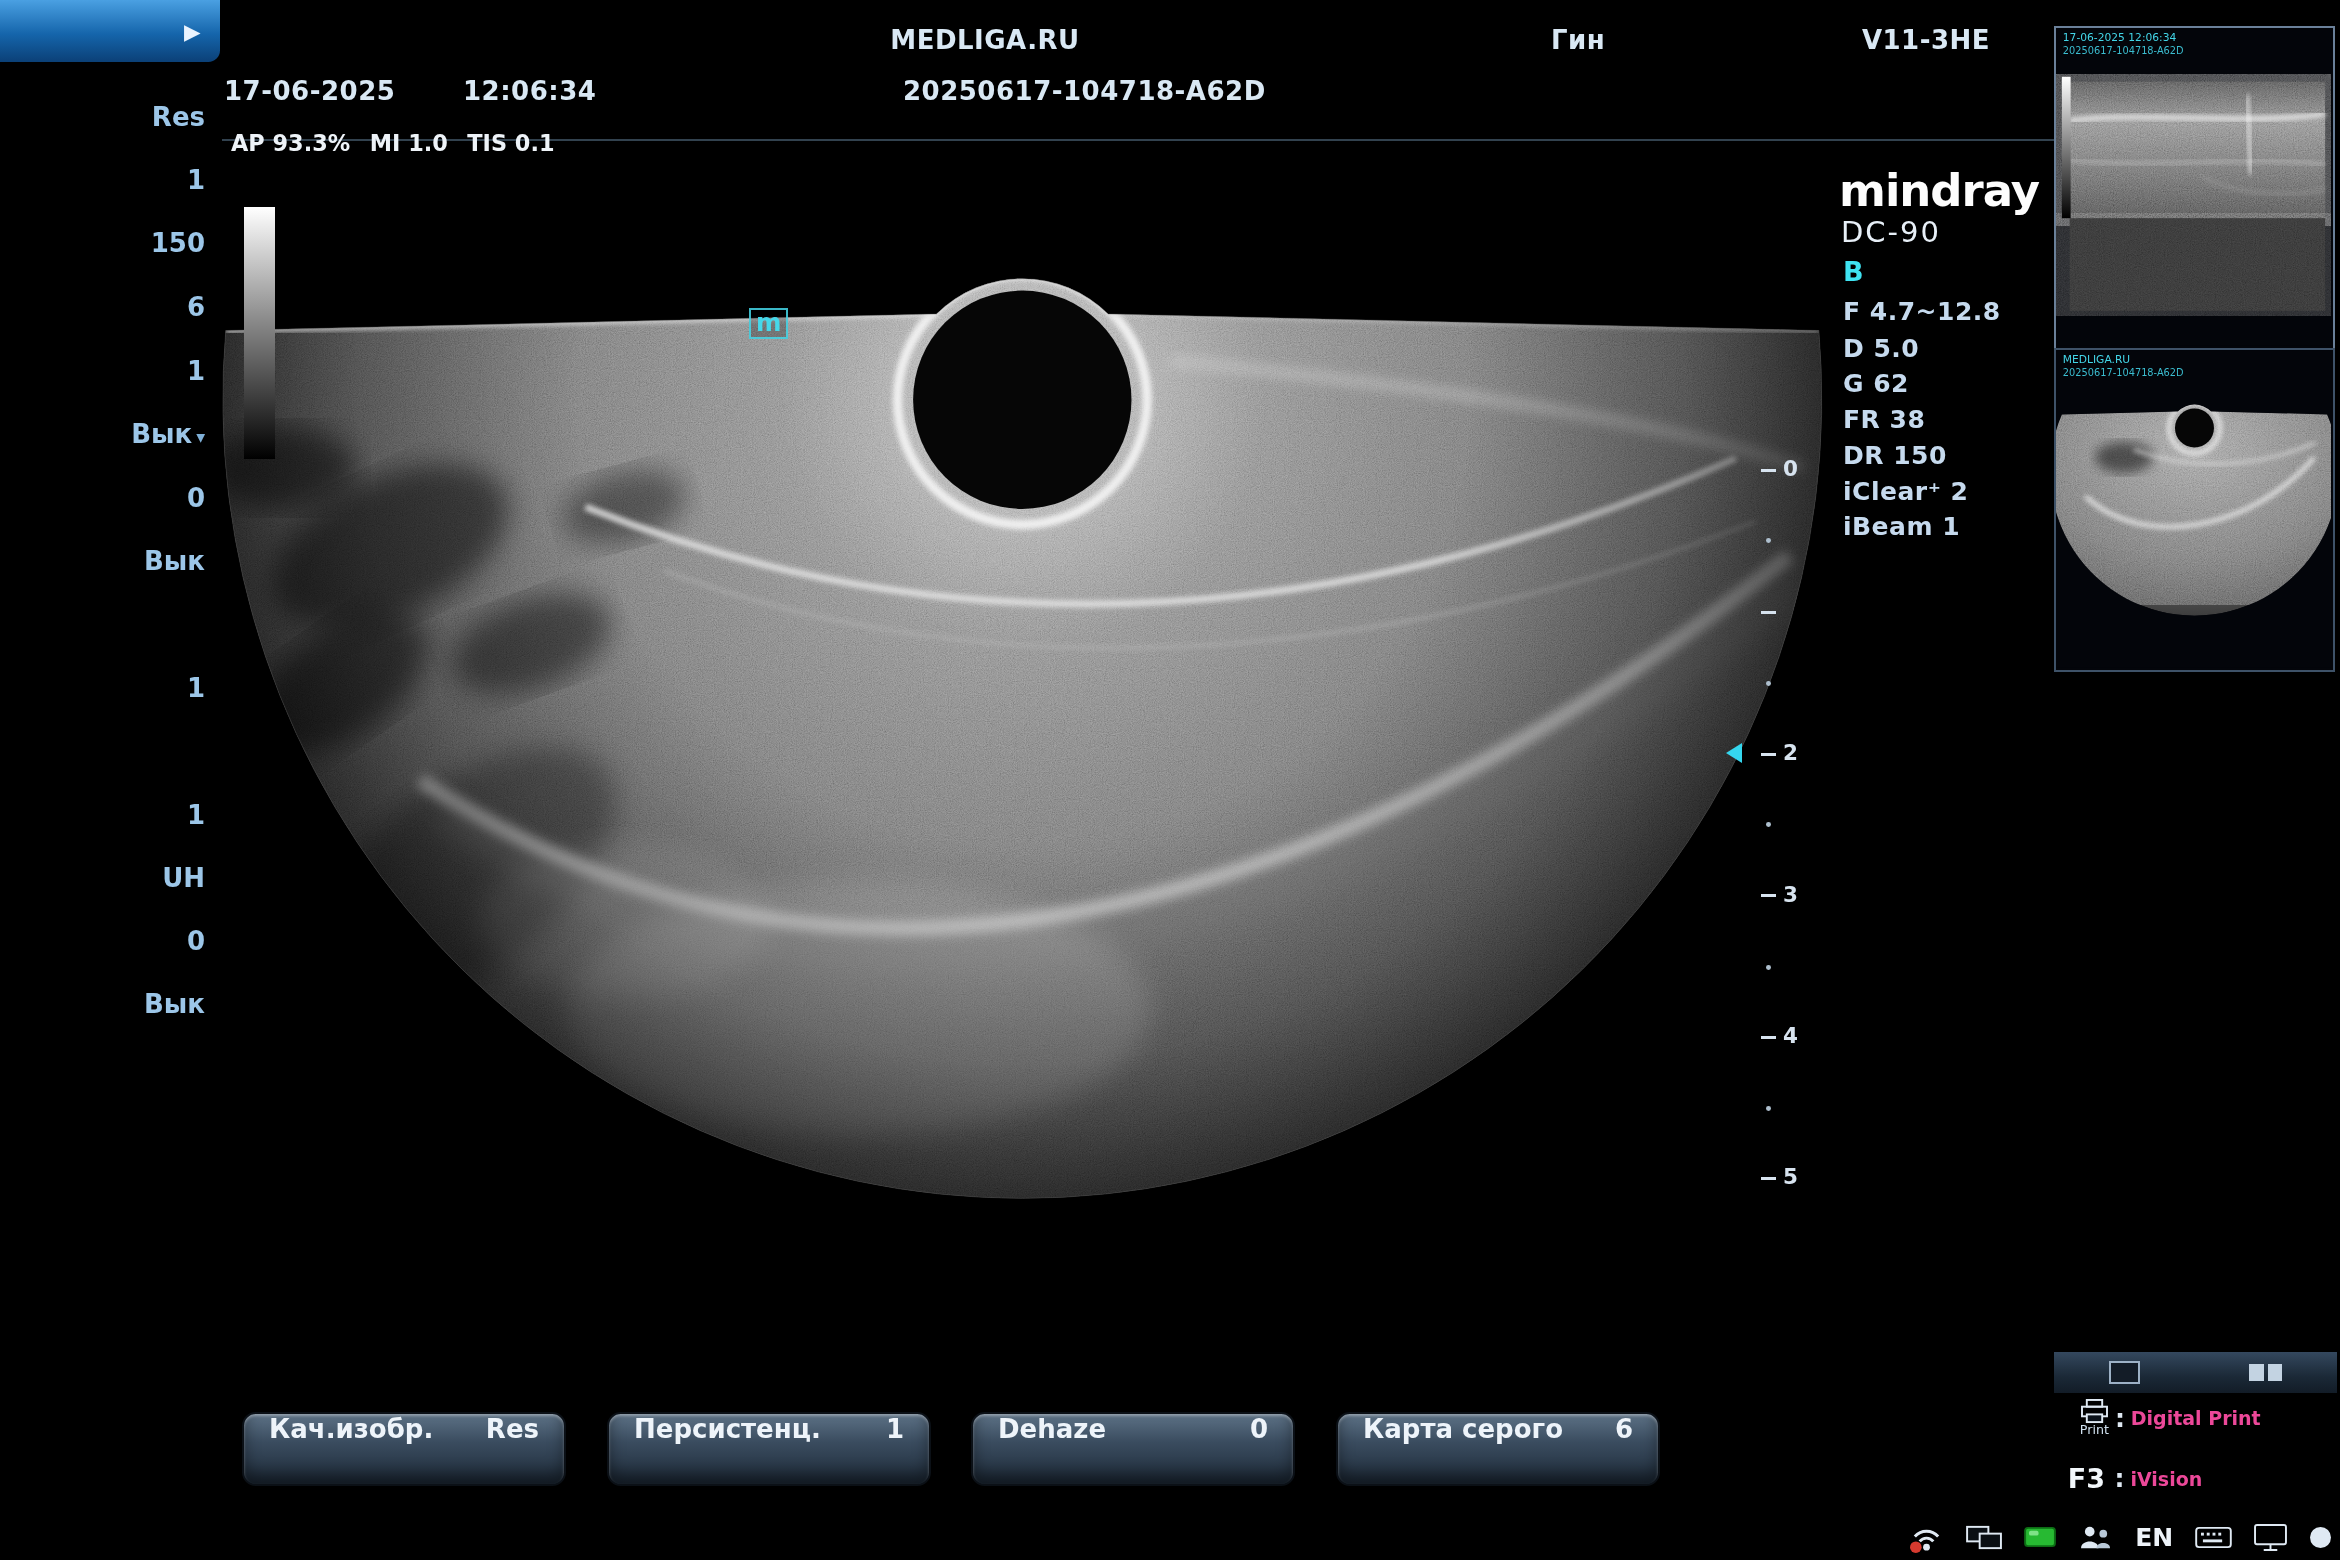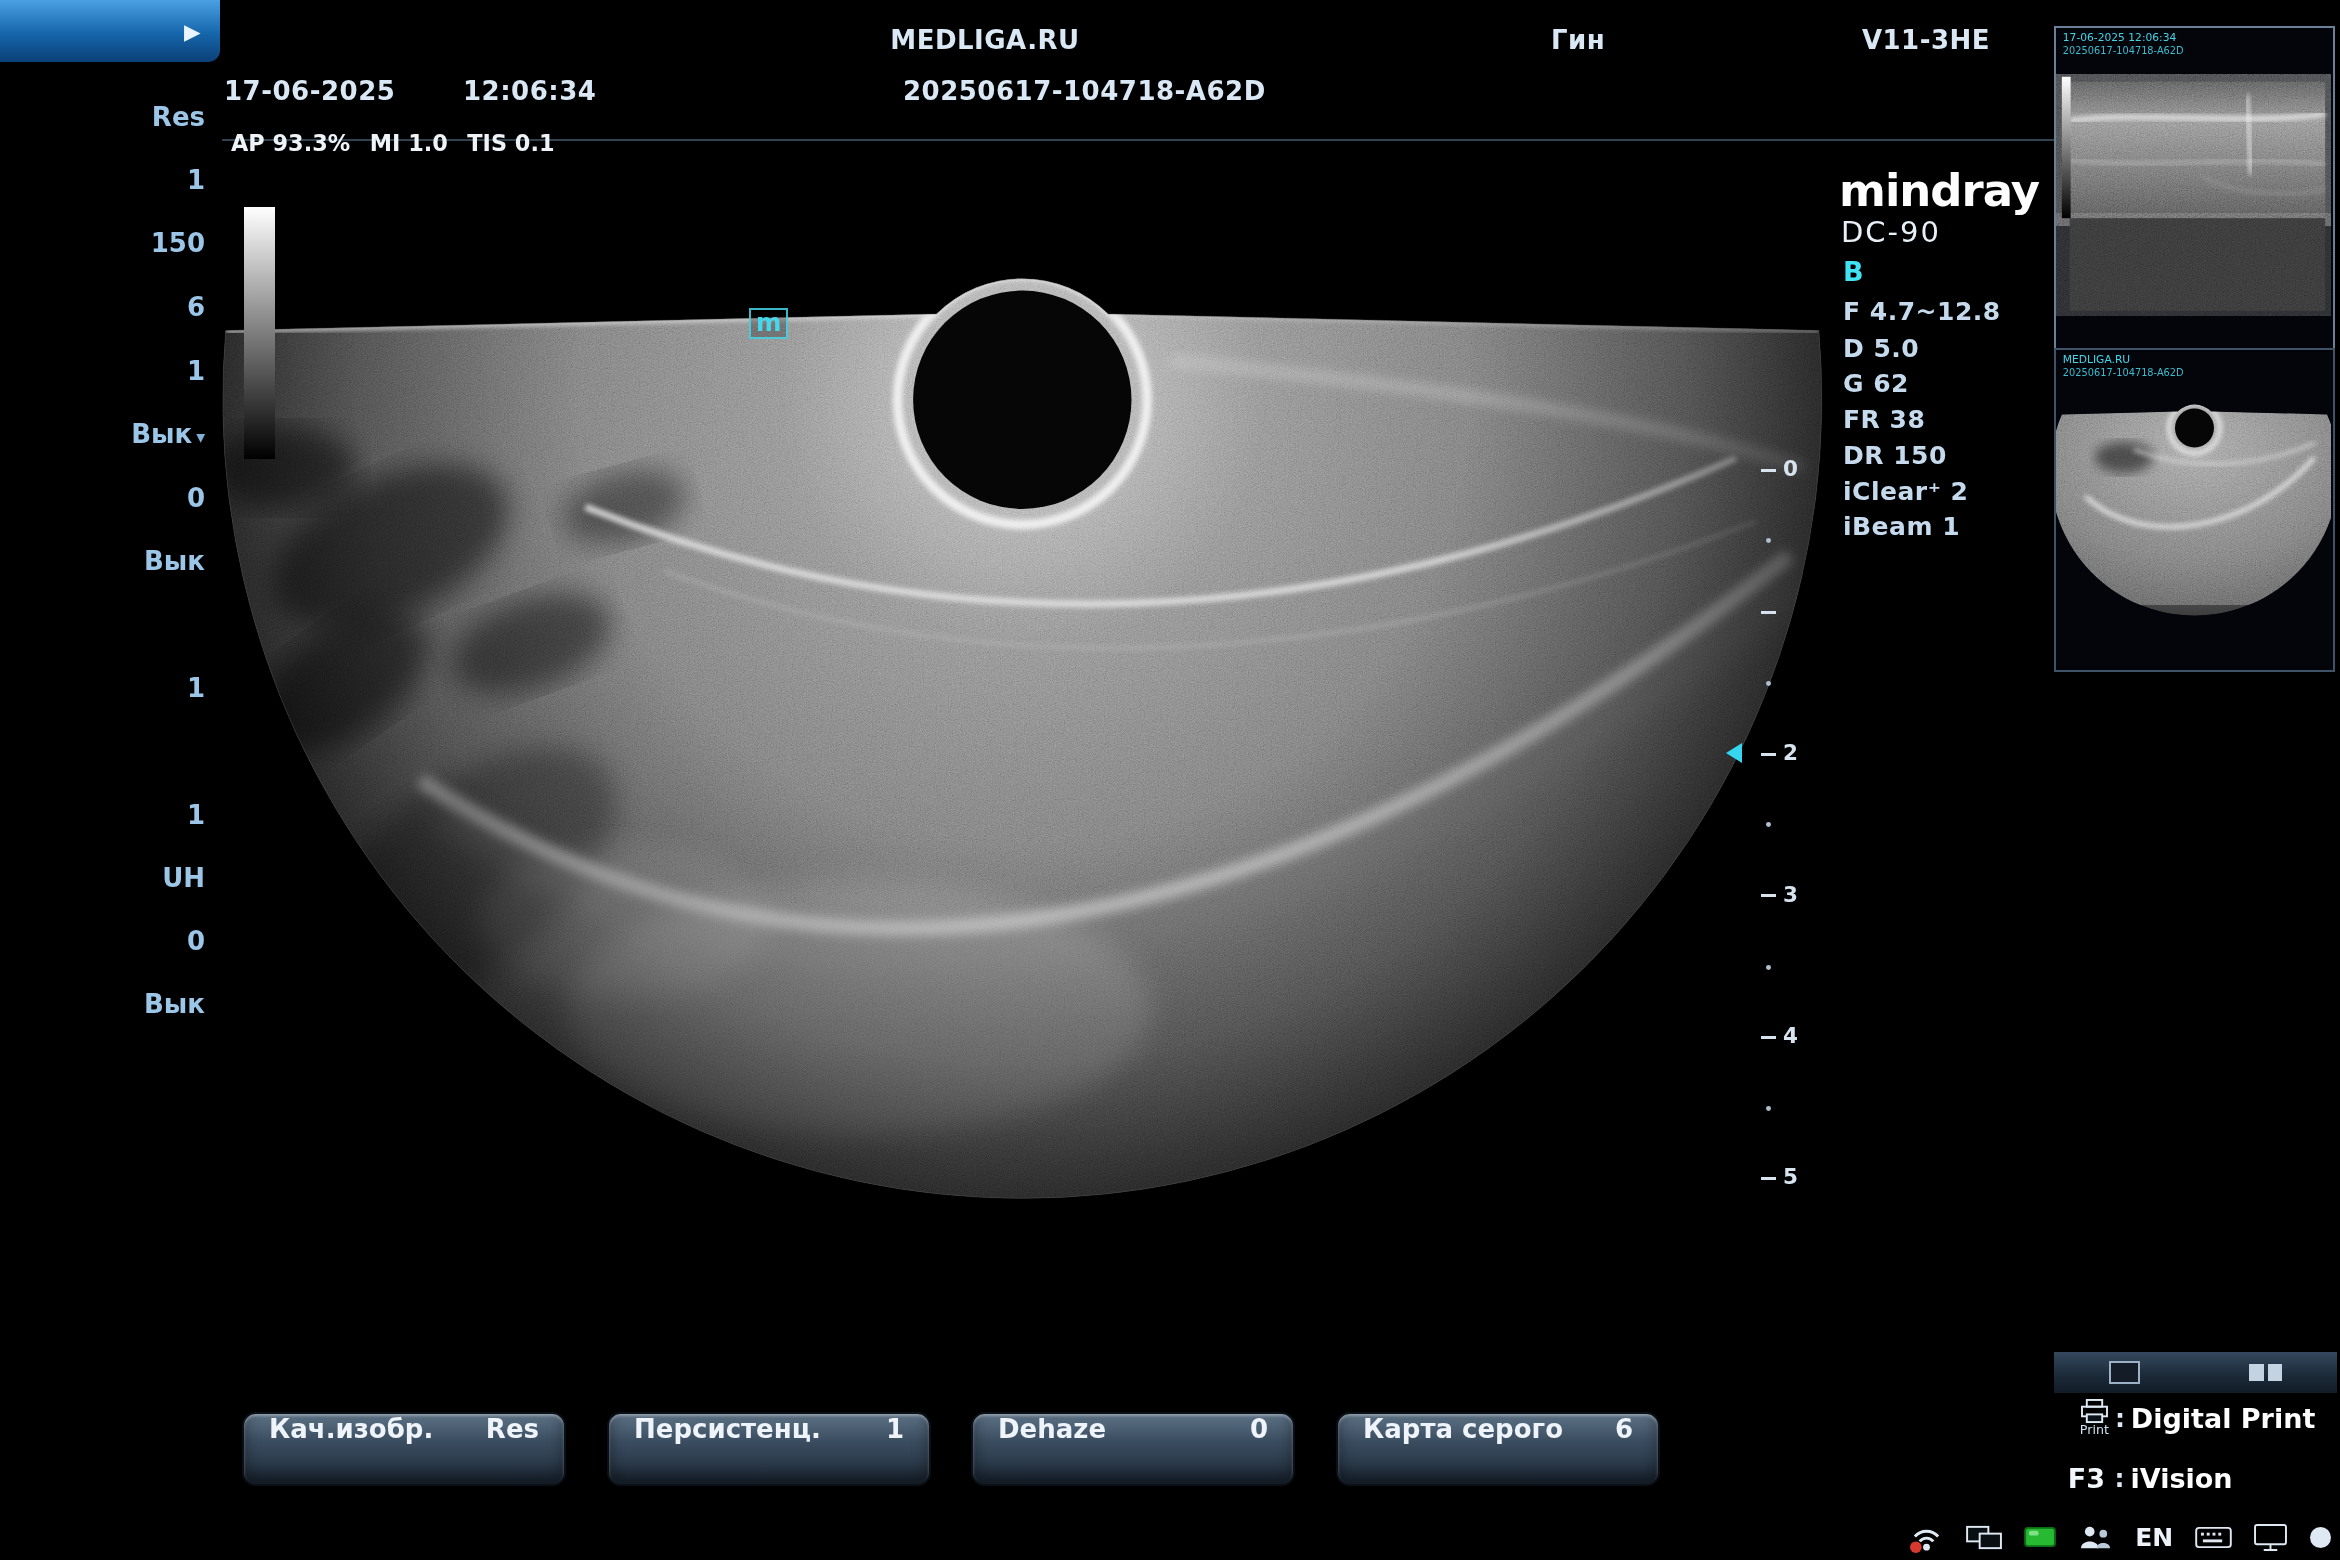--- a/index.html
+++ b/index.html
@@ -69,21 +69,21 @@
   .br-iconbar{position:absolute;left:2054px;top:1352px;width:283px;height:41px;
               background:linear-gradient(180deg,#34485e 0%,#1b2937 60%,#121c27 100%);
               display:flex;align-items:center;justify-content:space-around;}
   .ico-pane{width:27px;height:18.5px;border:2px solid #9db1c6;background:#131c27;}
   .ico-panes{display:flex;gap:3.9px;}
   .ico-panes i{display:block;width:14.6px;height:17.6px;background:#c3d3e2;}
   .print-row{position:absolute;left:2054px;top:1399px;width:283px;display:flex;align-items:center;}
   .print-block{display:flex;flex-direction:column;align-items:flex-end;width:55px;}
   .print-caption{font-size:12.7px;color:#cfe0ee;margin-top:-2px;}
   .br-sep{font-size:25px;font-weight:bold;color:#dfe9f3;margin:0 5.9px;}
-  .br-label{font-size:27px;font-weight:bold;color:#ffffff;white-space:nowrap;}
+  .br-label{font-size:19px;font-weight:bold;color:#ec4899;white-space:nowrap;}
   .f3-row{position:absolute;left:2054px;top:1463px;width:283px;display:flex;align-items:center;}
   .fkey{font-size:27px;font-weight:bold;color:#f2f7fb;margin-left:13.7px;width:41px;}
 
   
   .taskbar{position:absolute;right:9.8px;bottom:6px;display:flex;align-items:center;gap:21.5px;}
   .tb-en{font-size:25px;font-weight:bold;color:#eef3f9;}
   .tb-dot{width:21.5px;height:21.5px;border-radius:50%;background:#dfe9f3;}
 </style>
 </head>
 <body>

